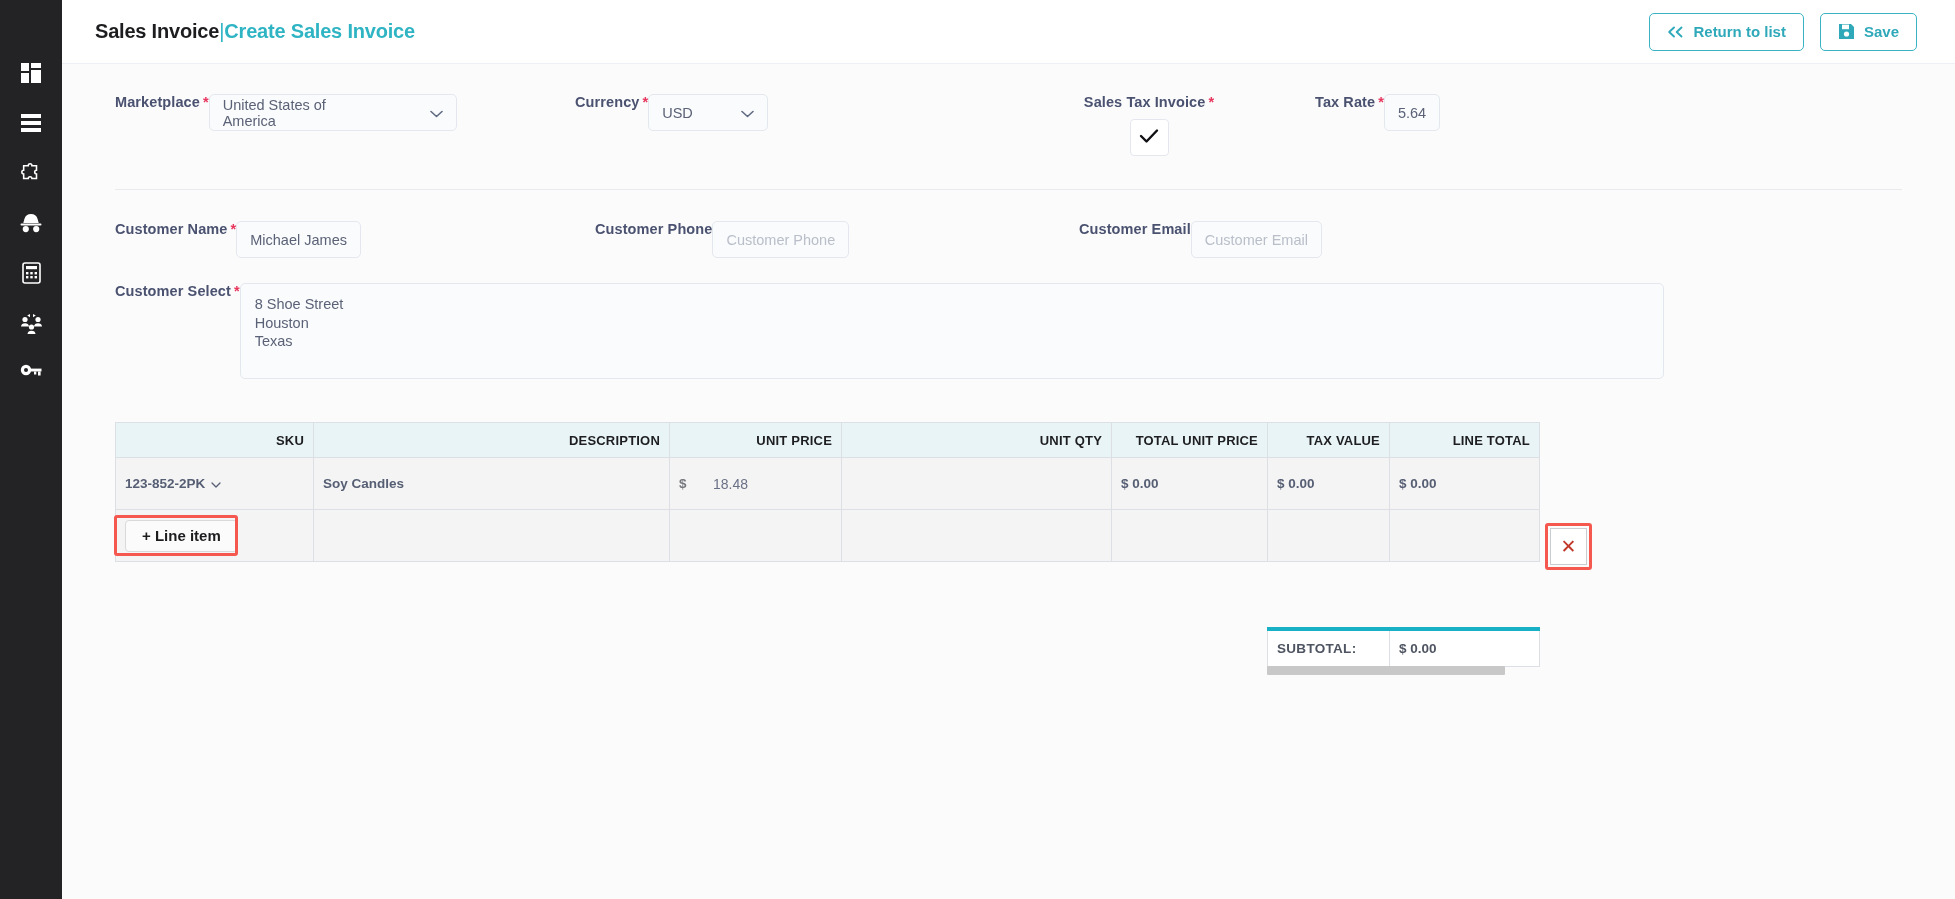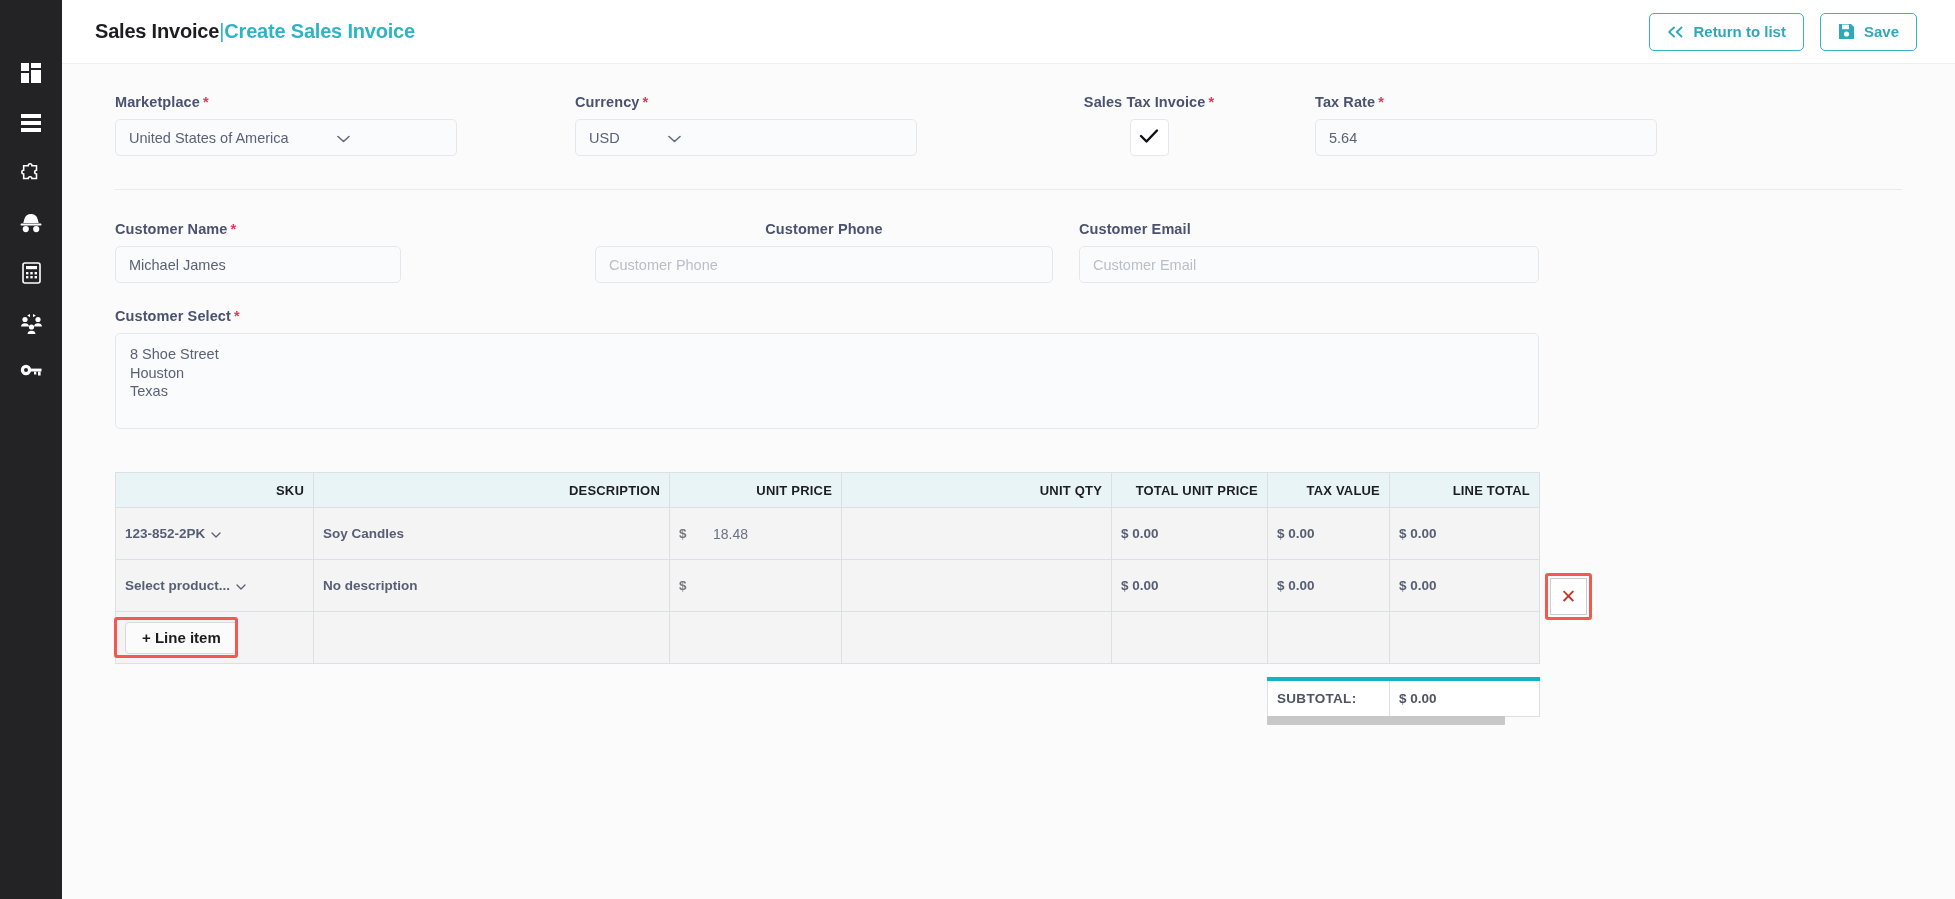--- a/index.html
+++ b/index.html
@@ -51,21 +51,21 @@
   .tbtn svg { display: block; }
 
   
   .body {
     flex: 1; overflow: hidden;
     padding: 30px 53px 0 53px;
     position: relative;
   }
 
   .row1 { display: flex; align-items: flex-start; }
-  .fld { display: flex; flex-direction: column; }
+  .fld { display: flex; flex-direction: row; }
   .lbl {
     font-size: 14.5px; color: #4a5270; font-weight: 700;
     margin-bottom: 9px; letter-spacing: .1px;
   }
   .req { color: #e8365d; font-weight: 700; margin-left: 3px; }
 
   .input, .selectbox {
     height: 37px; border: 1px solid #e4e8ee; border-radius: 5px;
     background: #fafbfc; display: flex; align-items: center;
     padding: 0 13px; font-size: 14.5px; color: #5b6277;
@@ -422,43 +422,20 @@
                 <span class="pricecell">
                   <span class="dol">$</span>
                   <span class="val">18.48</span>
                 </span>
               </td>
               <td></td>
               <td class="money">$ 0.00</td>
               <td class="money">$ 0.00</td>
               <td class="money">$ 0.00</td>
             </tr>
-            <tr>
-              <td>
-                <span class="skucell">
-                  <span>Select product...</span>
-                  <span class="chev">
-                    <svg width="10" height="6" viewBox="0 0 10 6" fill="none" stroke="#565e73" stroke-width="1.3" stroke-linecap="round" stroke-linejoin="round">
-                        <polyline points="1,1 5,5 9,1"></polyline>
-                      </svg>
-                  </span>
-                </span>
-              </td>
-              <td>No description</td>
-              <td>
-                <span class="pricecell">
-                  <span class="dol">$</span>
-                  <span class="val"></span>
-                </span>
-              </td>
-              <td></td>
-              <td class="money">$ 0.00</td>
-              <td class="money">$ 0.00</td>
-              <td class="money">$ 0.00</td>
-            </tr>
             <tr class="addrow">
               <td class="lineitem-cell">
                 <span class="lineitem-btn">+ Line item</span>
                 <span class="hl-red" style="left:-2px;top:5px;width:124px;height:41px;"></span>
               </td>
               <td></td>
               <td></td>
               <td></td>
               <td></td>
               <td></td>

